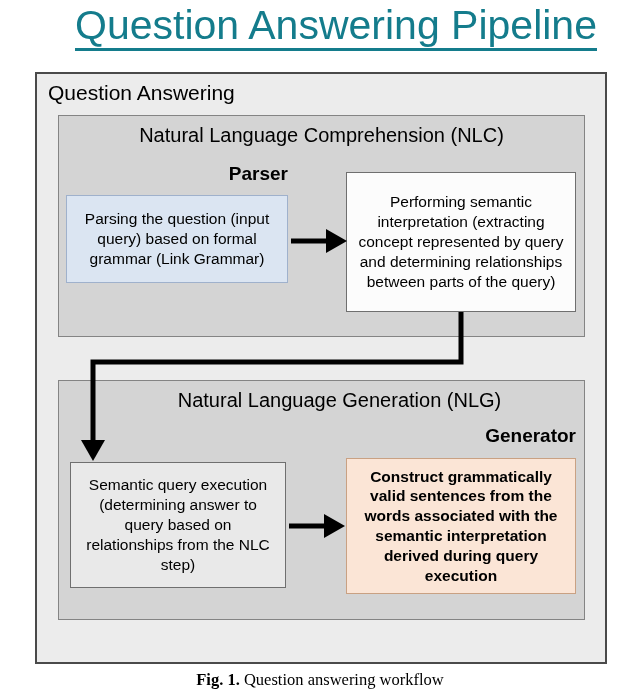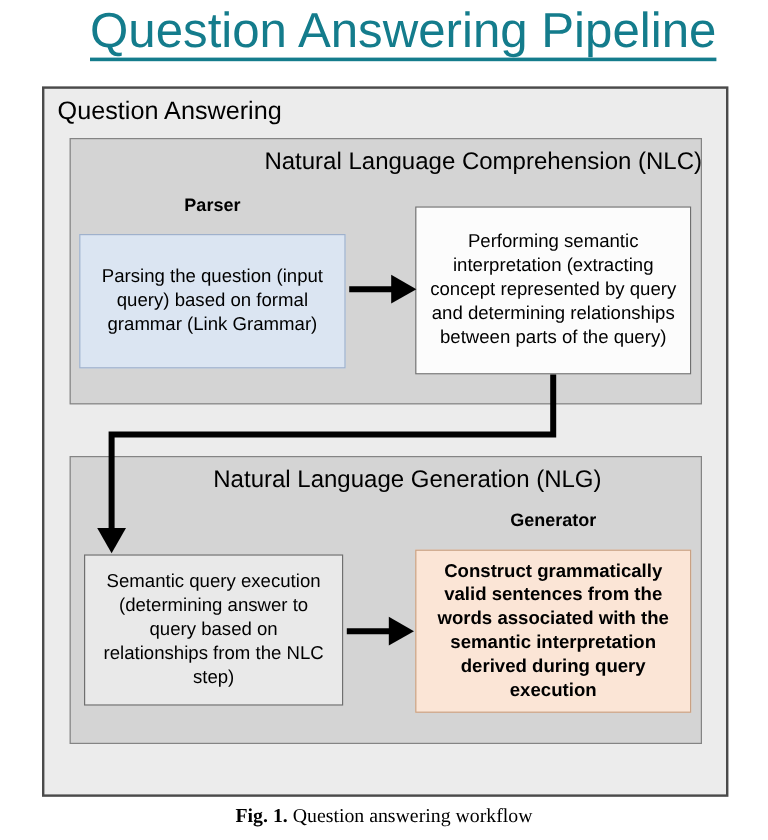--- a/index.html
+++ b/index.html
@@ -62,45 +62,45 @@
     border: 1px solid #848484;
   }
   .section.nlc { left: 58px; top: 115px; width: 527px; height: 222px; }
   .section.nlg { left: 58px; top: 380px; width: 527px; height: 240px; }
 
   .section-header {
     position: absolute;
     text-align: center;
     font-size: 20px;
   }
-  .nlc-header { left: 58px; top: 124px; width: 527px; text-align: right; }
+  .nlc-header { left: 58px; top: 124px; width: 527px; }
   .nlg-header { left: 58px; top: 389px; width: 527px; padding-left: 36px; }
 
   .stage-label {
     position: absolute;
-    font-size: 15px;
+    font-size: 19px;
     font-weight: 700;
-    text-align: center;
+    text-align: right;
   }
   .parser-label { left: 66px; top: 163px; width: 222px; }
   .generator-label { left: 346px; top: 425px; width: 230px; }
 
   .node {
     position: absolute;
     border: 1px solid #6f6f6f;
     display: flex;
     align-items: center;
     justify-content: flex-end;
     text-align: center;
     font-size: 15.5px;
     line-height: 1.28;
     padding: 4px 8px;
   }
   .node.parse-box {
-    left: 66px; top: 195px; width: 222px; height: 112px;
+    left: 66px; top: 195px; width: 222px; height: 88px;
     background: var(--parse-box-bg);
     border-color: #9fb1cc;
   }
   .node.semantic-box {
     left: 346px; top: 172px; width: 230px; height: 140px;
     background: var(--semantic-box-bg);
   }
   .node.execution-box {
     left: 70px; top: 462px; width: 216px; height: 126px;
     background: var(--execution-box-bg);

